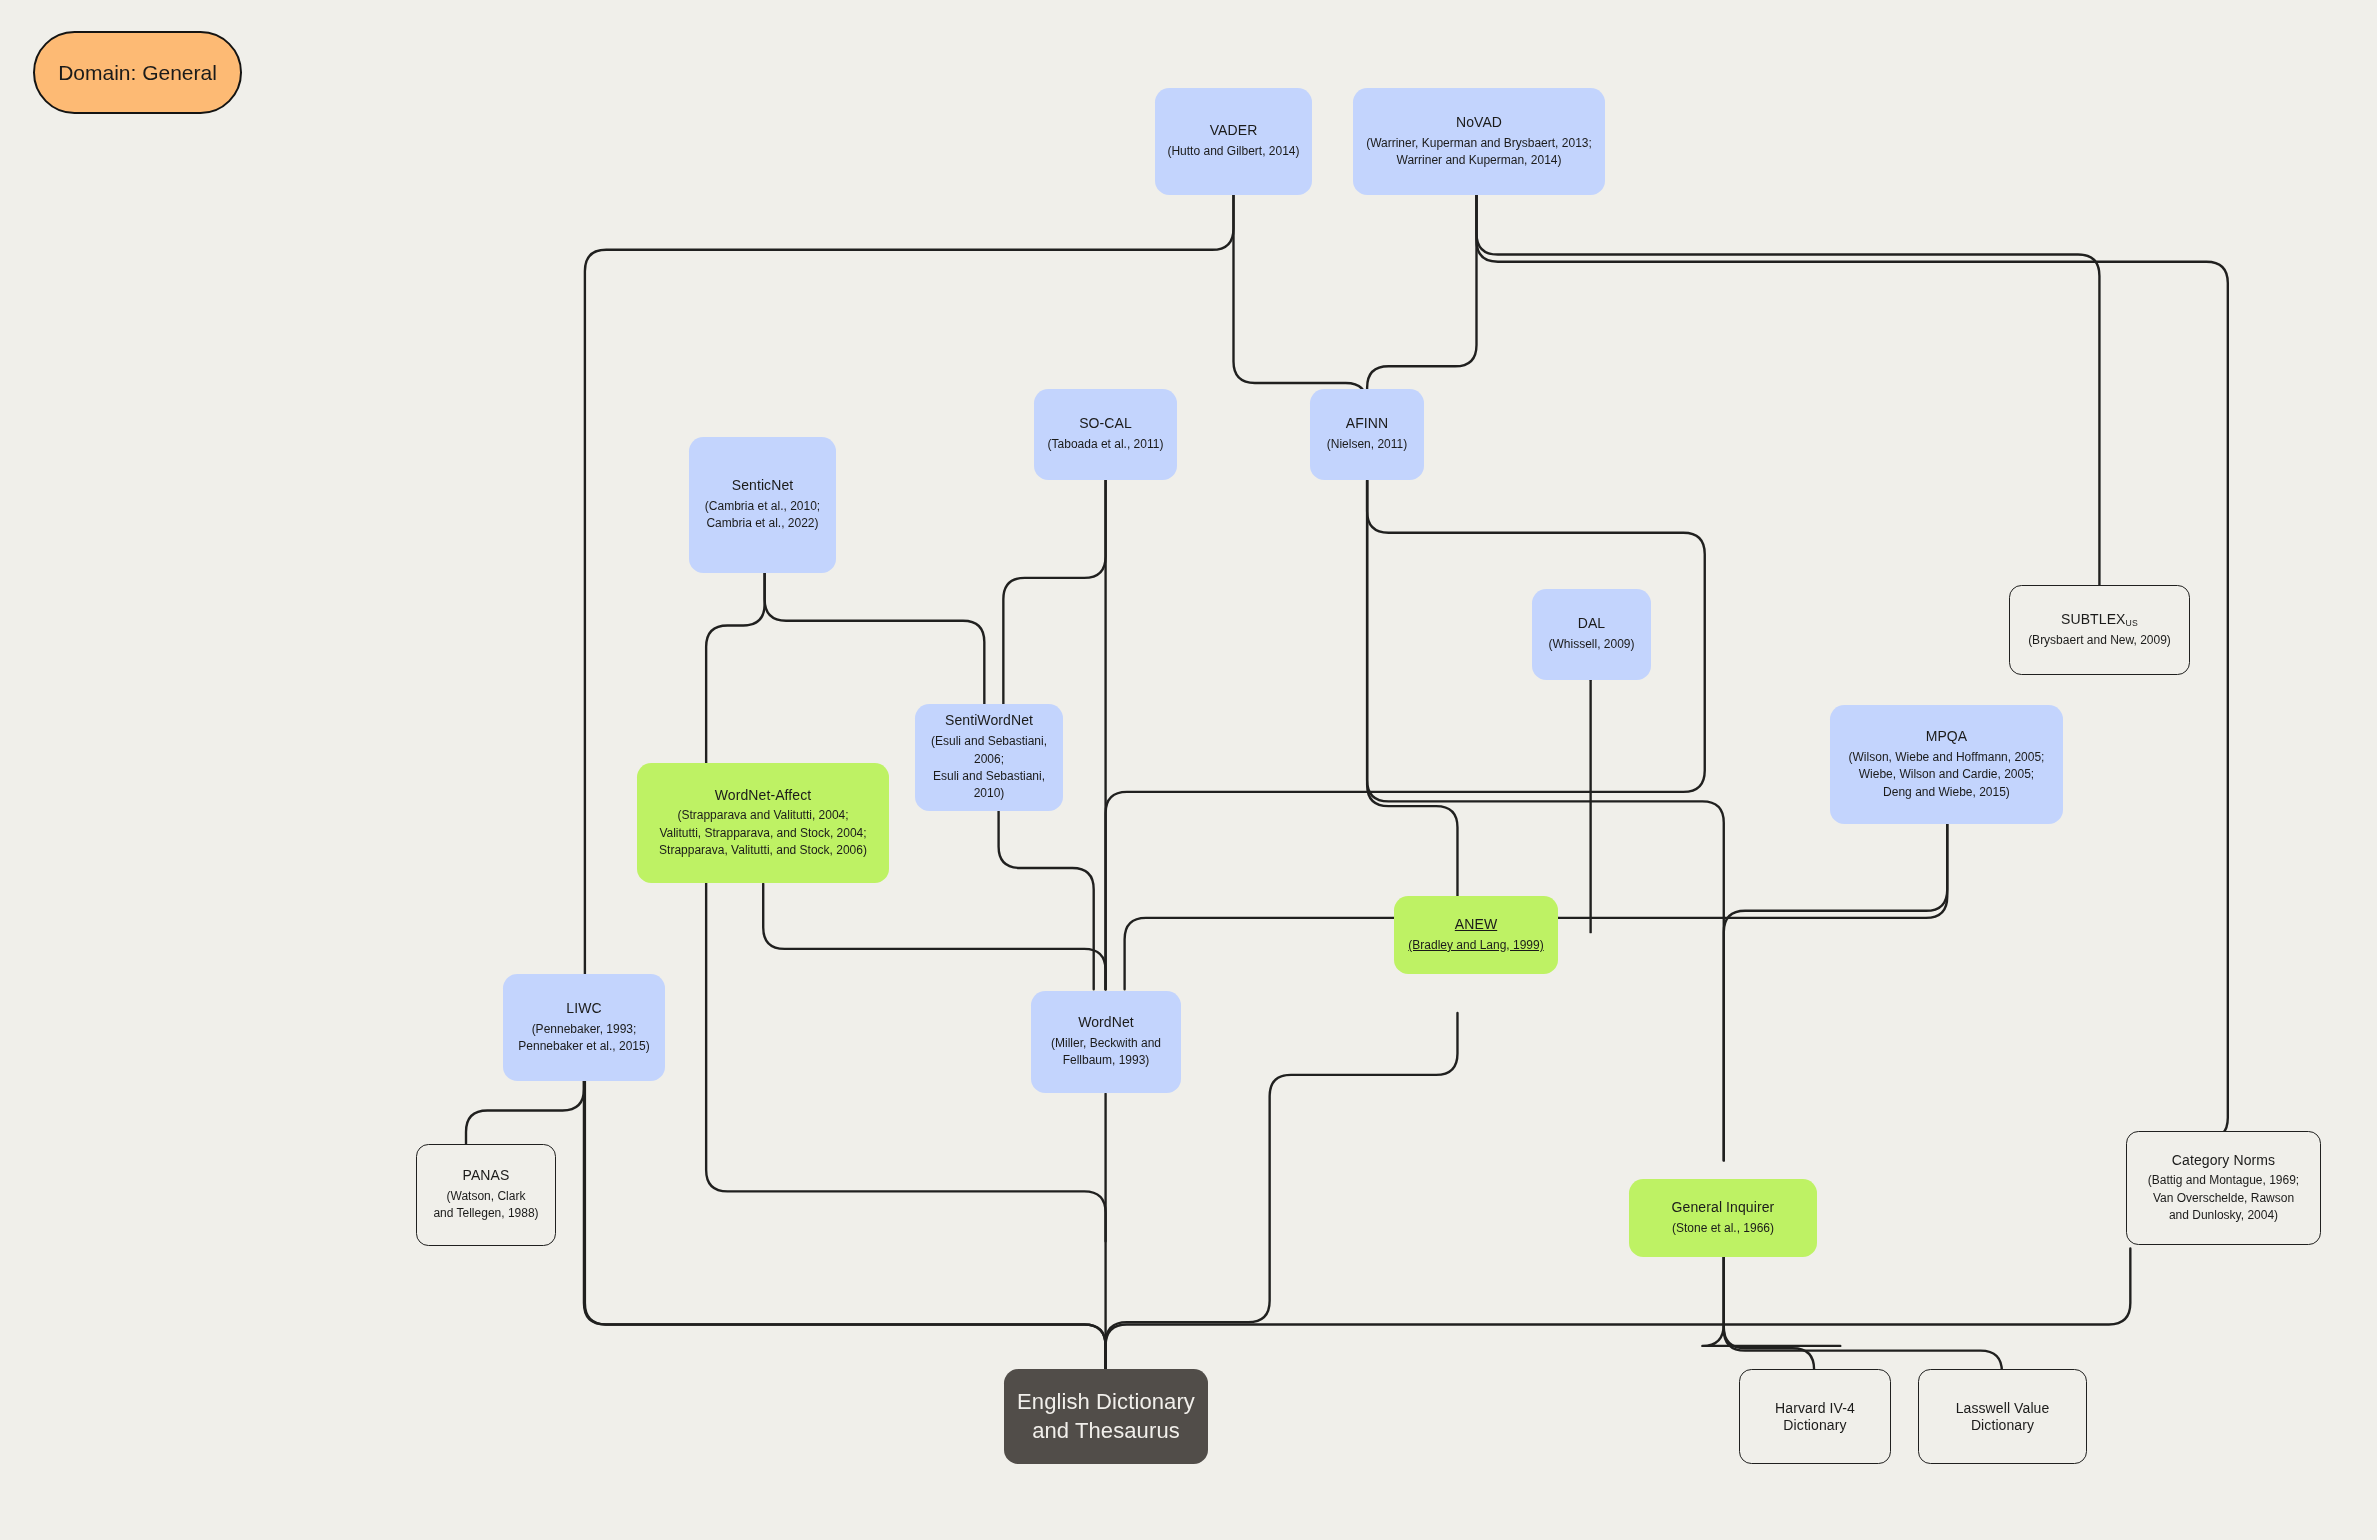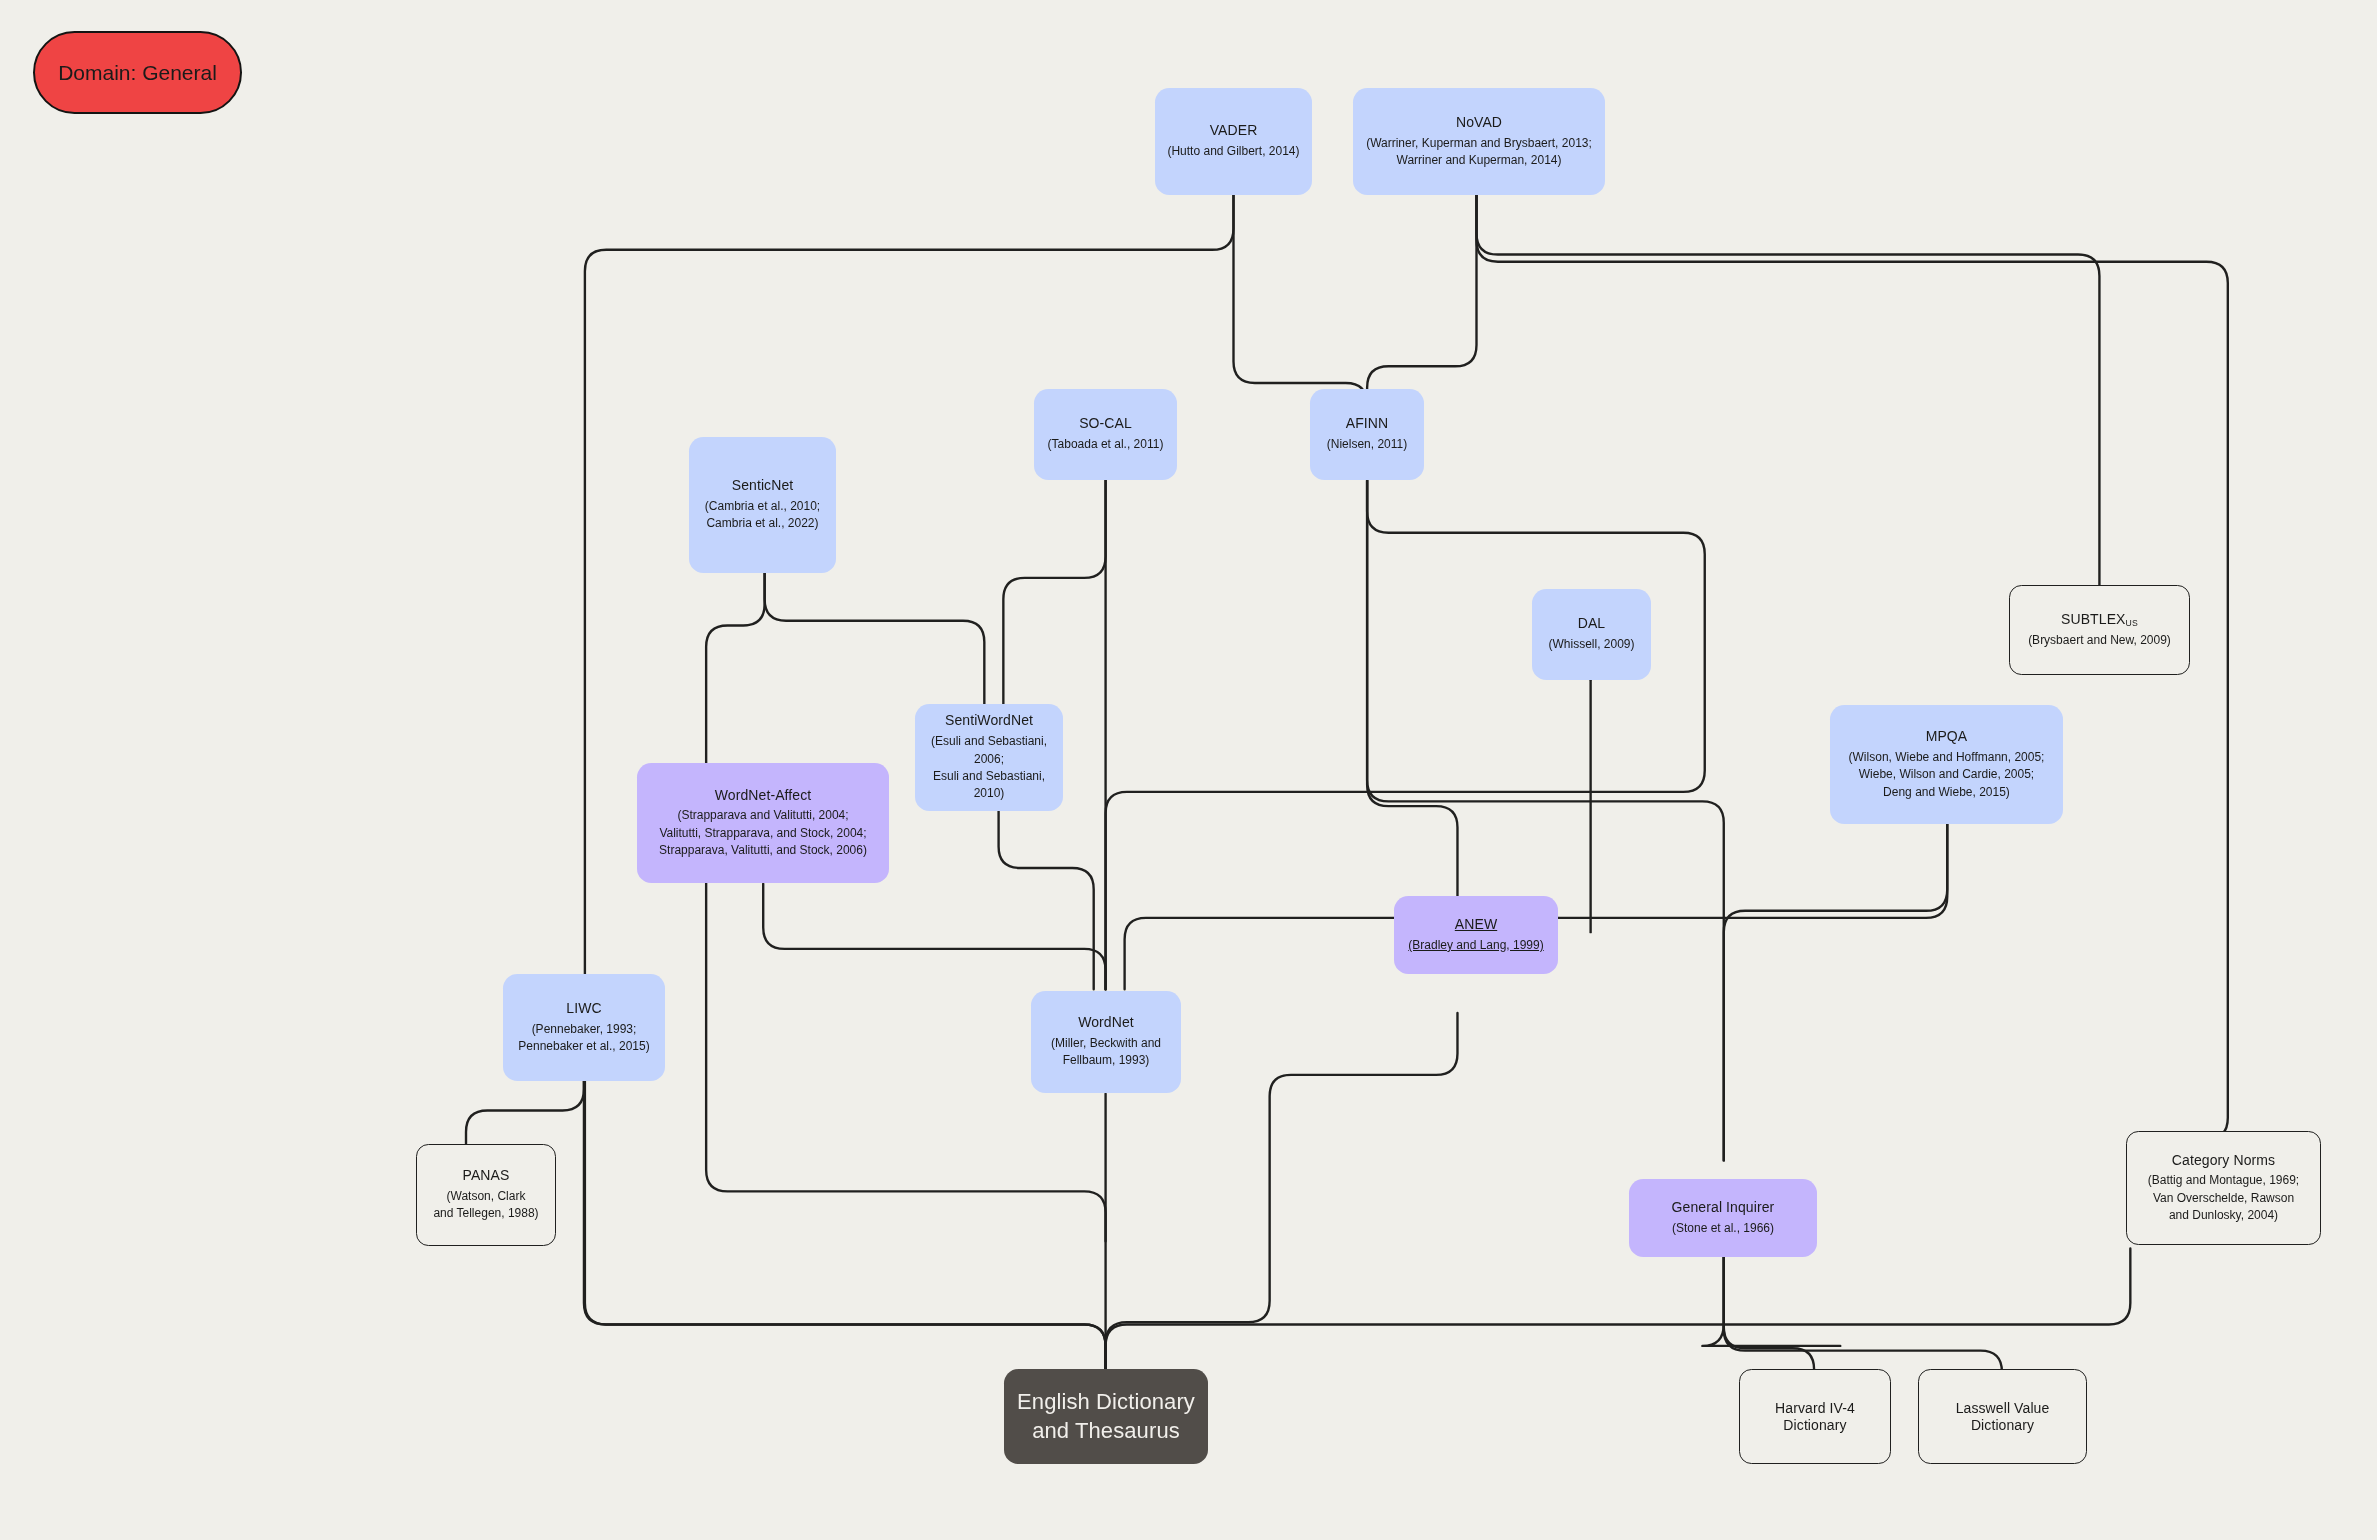--- a/index.html
+++ b/index.html
@@ -54,36 +54,36 @@
     white-space: nowrap;
   }
   .node .cite {
     font-size: 12px;
     font-weight: 400;
     line-height: 1.45;
     margin-top: 4.3px;
     white-space: pre-line;
   }
   .node.blue   { background: #c3d4fd; }
-  .node.taupe  { background: #c4b5fd; }
+  .node.taupe  { background: #bef264; }
   .node.dark   { background: #514d49; color: #f1efeb; }
   .node.outline{
     background: #f0efea;
     border: 1.9px solid #20201f;
     border-radius: 12.4px;
   }
   .node.dark .title { font-size: 22px; white-space: pre-line; line-height: 1.3; }
 
   .domain-pill {
     position: absolute;
     left: 33px; top: 31px;
     width: 209px; height: 83px;
     border: 2.4px solid #141413;
     border-radius: 43px;
-    background: #ef4444;
+    background: #fdba74;
     display: flex;
     align-items: center;
     justify-content: center;
     font-size: 21px;
     color: #1b1b1a;
     box-sizing: border-box;
   }
   .sub { font-size: 0.62em; vertical-align: -0.18em; letter-spacing: 0.2px; }
 </style>
 </head>

